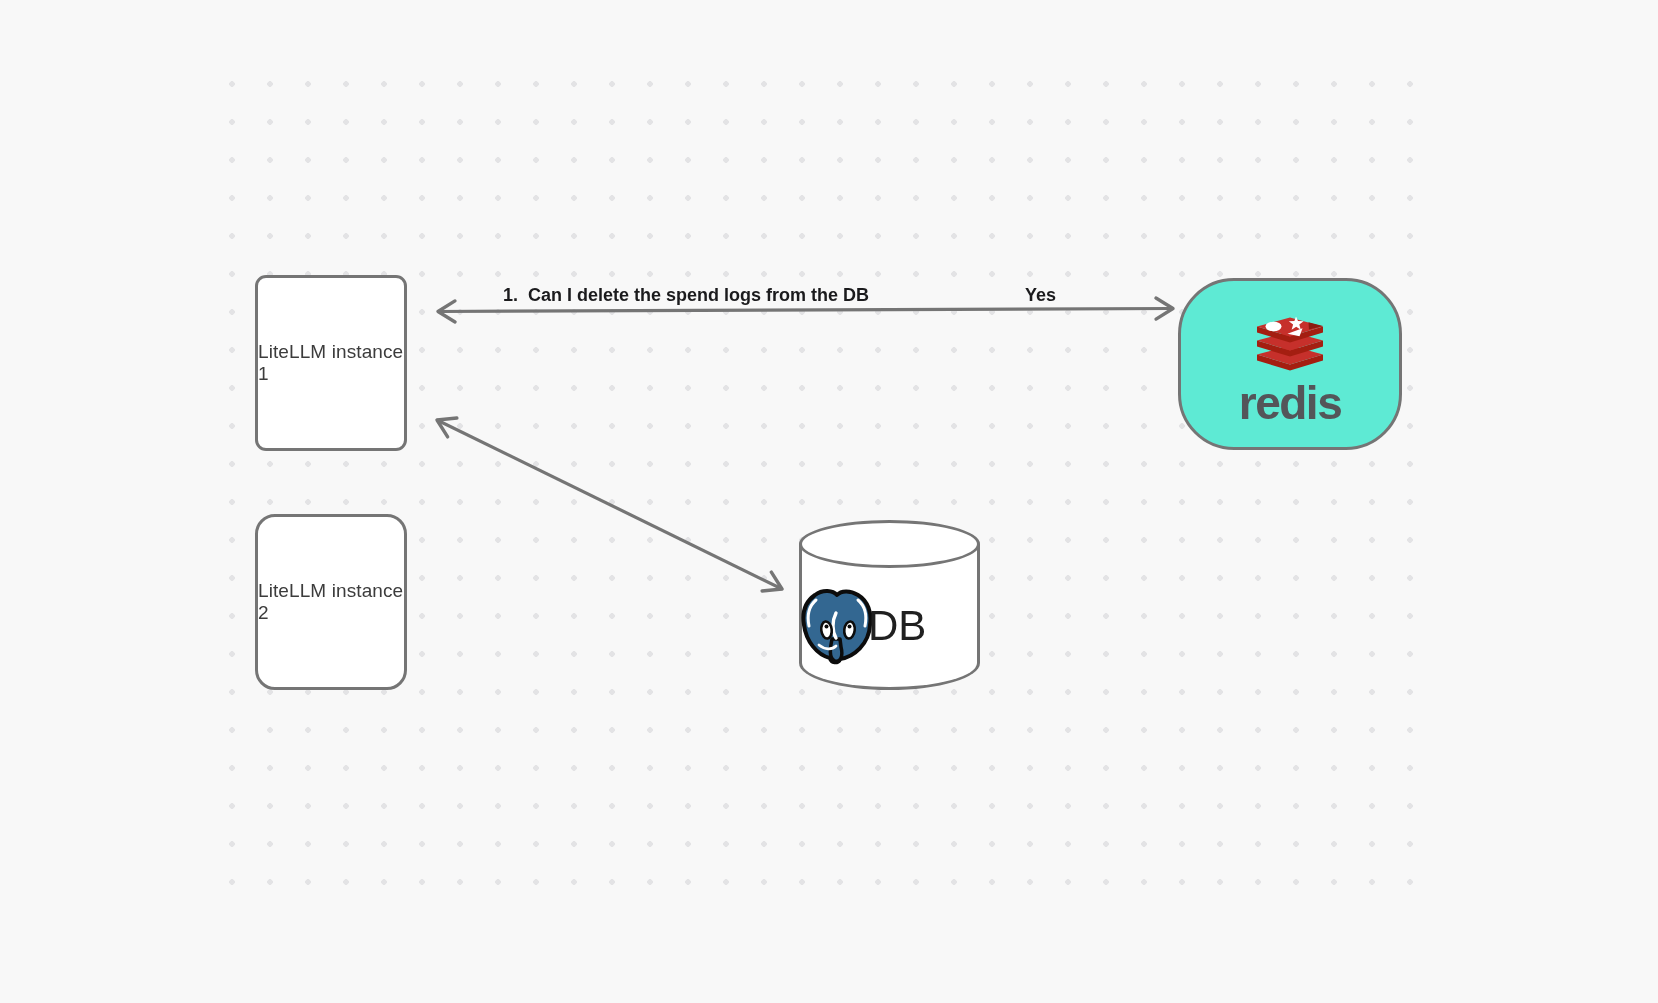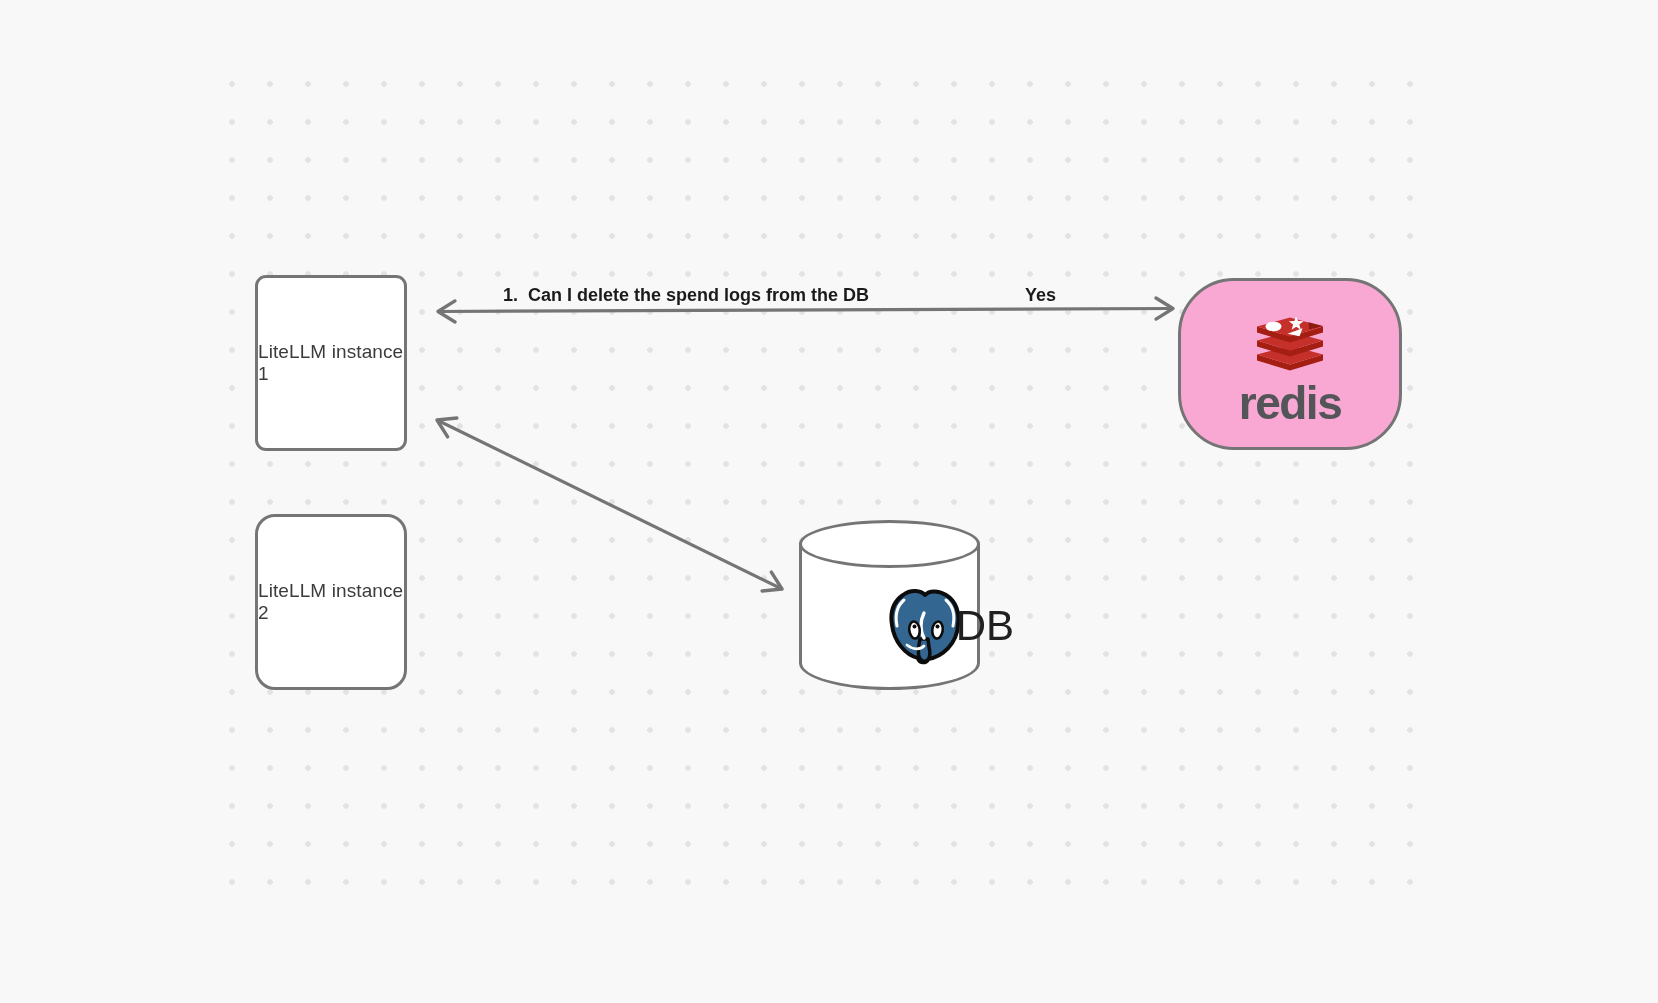--- a/index.html
+++ b/index.html
@@ -25,21 +25,21 @@
   .node-box .box-label{
     font-size:19px;color:#3c3c3c;letter-spacing:0.1px;
   }
   .edge-label{
     position:absolute;
     font-size:18px;font-weight:700;color:#1b1b1d;
     white-space:pre;line-height:28px;
   }
   .redis-node{
     position:absolute;left:1178px;top:278px;width:224px;height:172px;
-    background:#f9a8d4;border:3.5px solid #757575;border-radius:56px;
+    background:#5eead4;border:3.5px solid #757575;border-radius:56px;
     box-sizing:border-box;
     display:flex;flex-direction:column;align-items:center;justify-content:flex-start;
     padding-top:36px;
   }
   .redis-word{
     font-size:46px;font-weight:700;color:#545559;letter-spacing:-1.5px;
     line-height:44px;margin-top:2px;
   }
   .cyl{position:absolute;left:799px;top:520px;width:181px;height:170px;}
   .cyl-body{
@@ -48,21 +48,21 @@
     border-bottom-left-radius:50% 27px;border-bottom-right-radius:50% 27px;
     box-sizing:border-box;
   }
   .cyl-top{
     position:absolute;left:0;top:0;width:100%;height:48px;
     background:#ffffff;border:3.5px solid #757575;border-radius:50%;
     box-sizing:border-box;
   }
   .cyl-content{
     position:absolute;left:0;top:54px;width:100%;height:104px;
-    display:flex;align-items:center;justify-content:flex-end;padding-left:34px;
+    display:flex;align-items:center;justify-content:flex-start;
   }
   .db-label{
     font-size:42px;font-weight:500;color:#202020;margin-left:-7px;letter-spacing:0;
   }
 </style>
 </head>
 <body>
 
 <div class="canvas">
 

